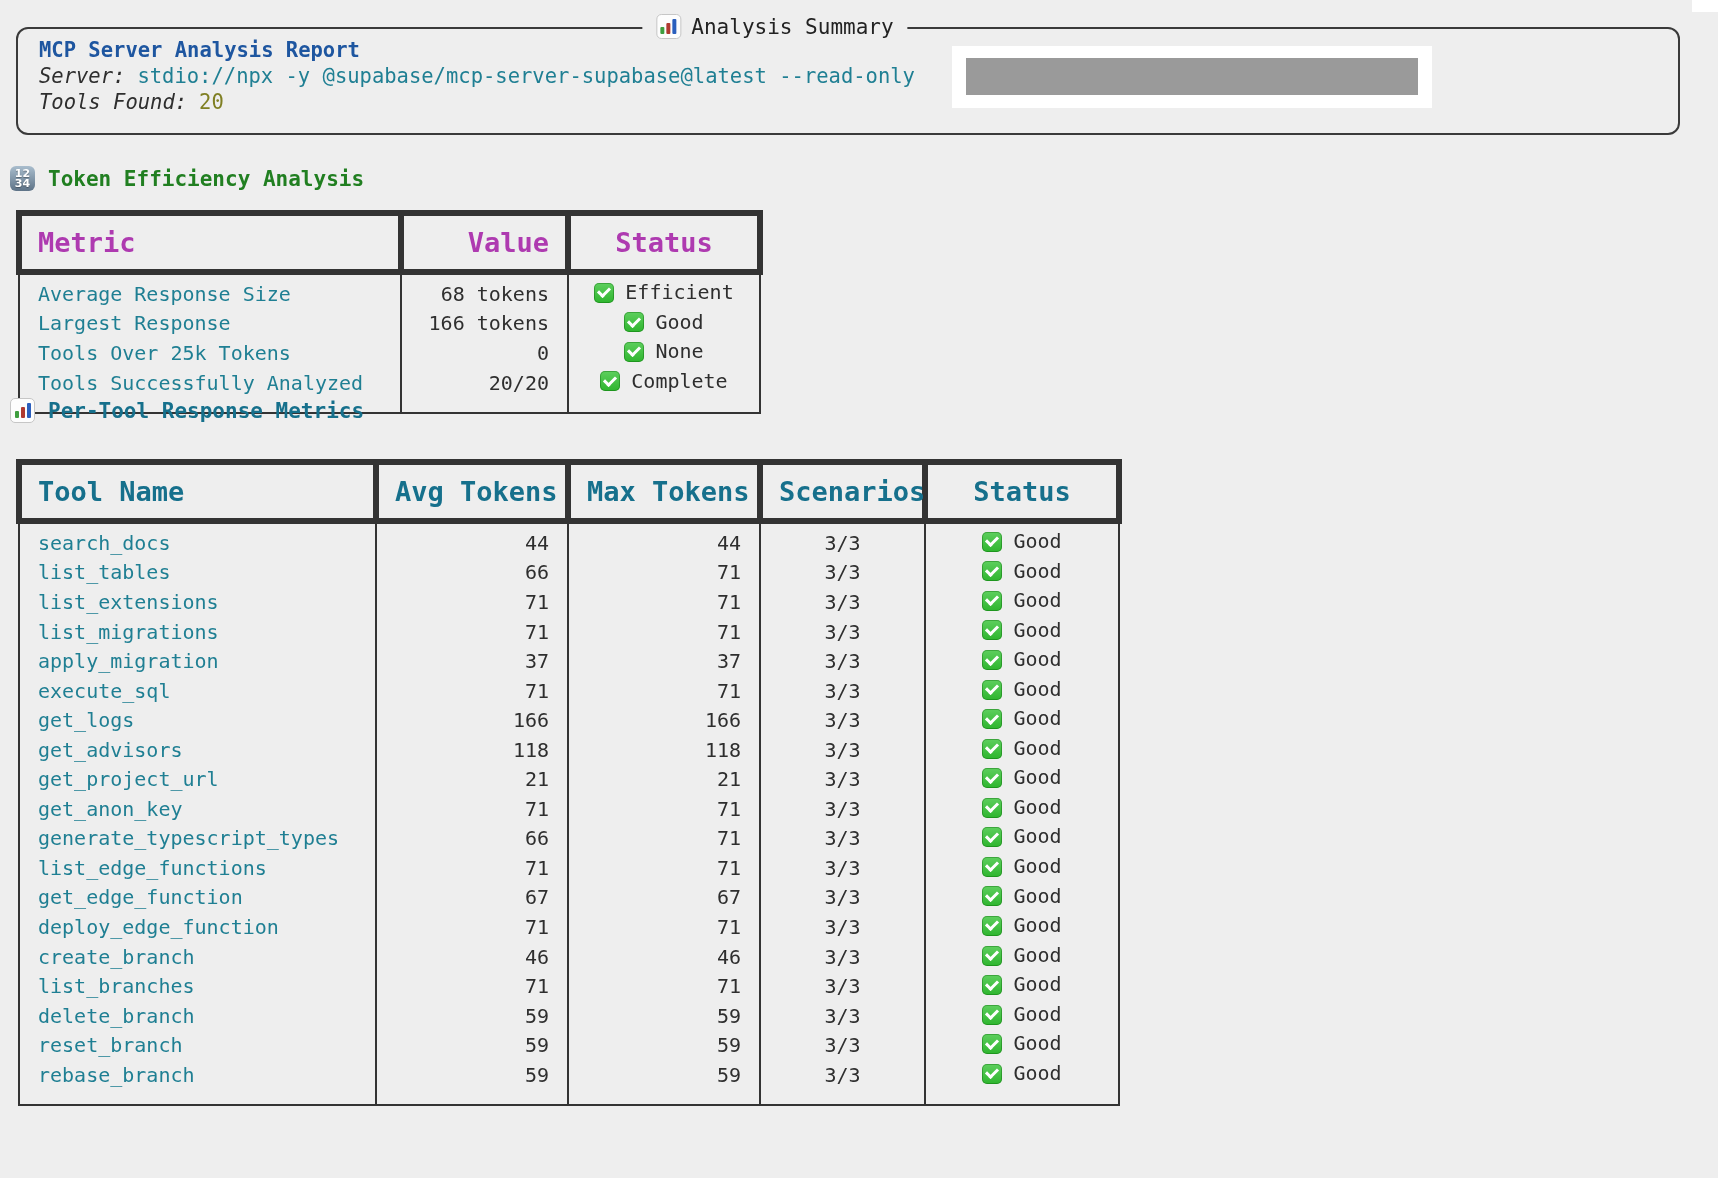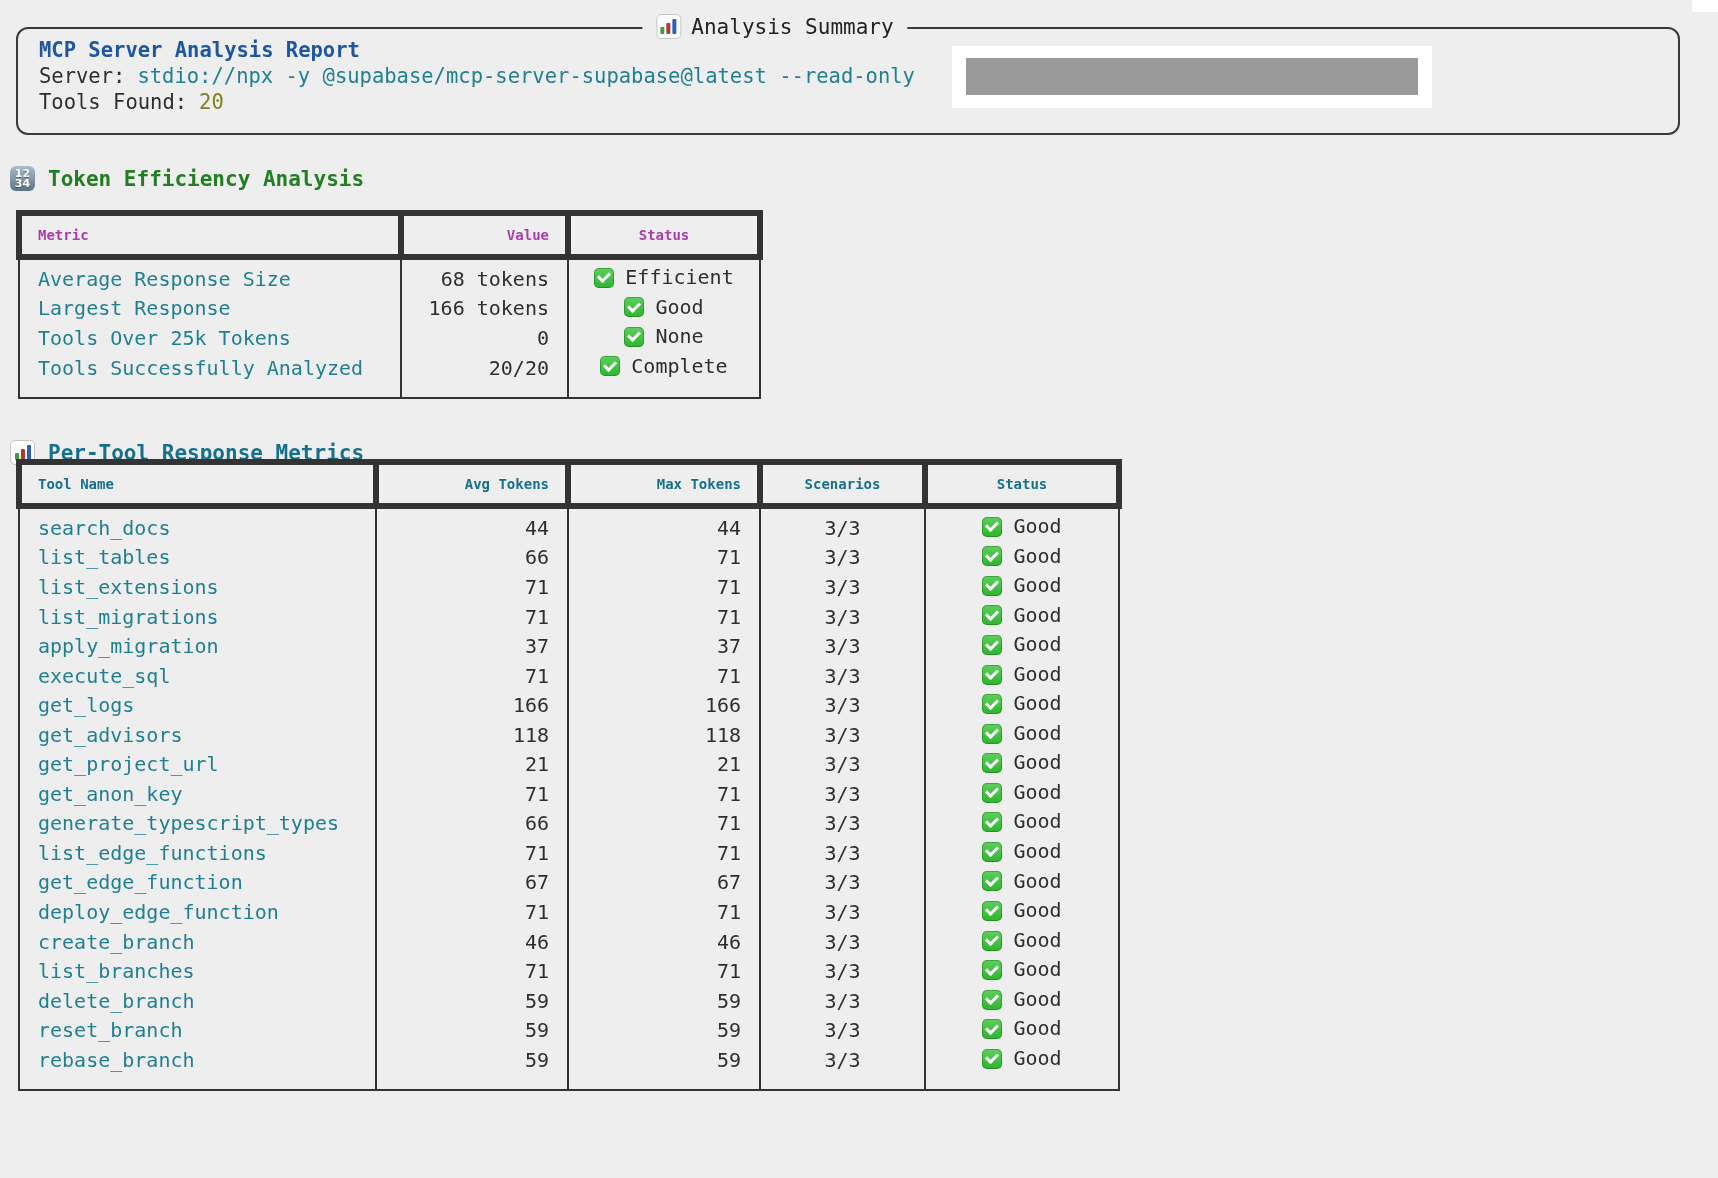--- a/index.html
+++ b/index.html
@@ -21,21 +21,21 @@
     border:2.5px solid #3a3a3a;border-radius:12px;
   }
   .panel-title{
     position:absolute;top:-15px;left:45.6%;transform:translateX(-50%);
     background:var(--background);padding:0 14px;
     display:flex;align-items:center;gap:10px;
     font-size:21px;color:#222;white-space:nowrap;
   }
   .panel-body{padding:9px 2px 0 21px;font-size:20.5px;line-height:25.8px;white-space:nowrap;}
   .report-title{color:var(--blue-bold);font-weight:bold;}
-  .lbl{color:var(--text-dark);margin-right:12px;}
+  .lbl{color:var(--text-dark);margin-right:12px;font-style:italic;}
   .teal{color:var(--teal);text-align:right;}
   .olive{color:var(--olive);}
   .redaction-white{
     position:absolute;left:934px;top:17px;width:480px;height:62px;background:#ffffff;
   }
   .redaction-gray{
     position:absolute;left:14px;top:12px;width:452px;height:37px;background:var(--redaction-gray);
   }
   .corner-redaction{position:absolute;right:0;top:0;width:26px;height:12px;background:#ffffff;}
 
@@ -66,30 +66,30 @@
     content:"";position:absolute;left:4px;top:4.5px;width:9px;height:5px;
     border-left:3px solid #fff;border-bottom:3px solid #fff;transform:rotate(-45deg);
   }
 
   
   .section-heading{
     position:absolute;left:10px;display:flex;align-items:center;gap:13px;
     font-size:21px;font-weight:bold;white-space:nowrap;
   }
   #heading-token{top:166px;color:var(--green);}
-  #heading-pertool{top:440px;color:var(--teal-bold);}
+  #heading-pertool{top:398px;color:var(--teal-bold);}
 
   
   table{border-collapse:collapse;table-layout:fixed;position:absolute;left:16px;
         background:var(--background);border-bottom:2px solid var(--border-dark);}
   #token-table{top:210px;width:741px;}
   #pertool-table{top:459px;width:1100px;}
   th{
     border:6px solid var(--border-dark);
-    font-size:14px;font-weight:bold;padding:11px 16px;white-space:nowrap;
+    font-size:27px;font-weight:bold;padding:11px 16px;white-space:nowrap;
   }
   #token-table th{color:var(--magenta);}
   #pertool-table th{color:var(--teal-bold);}
   td{
     border-left:2px solid var(--border-dark);border-right:2px solid var(--border-dark);
     font-size:20px;line-height:25.7px;padding:0 18px;white-space:nowrap;
   }
   tbody tr:first-child td{padding-top:5px;}
   tbody tr:last-child td{padding-bottom:14px;}
   .al{text-align:left;} .ar{text-align:right;} .ac{text-align:center;}

